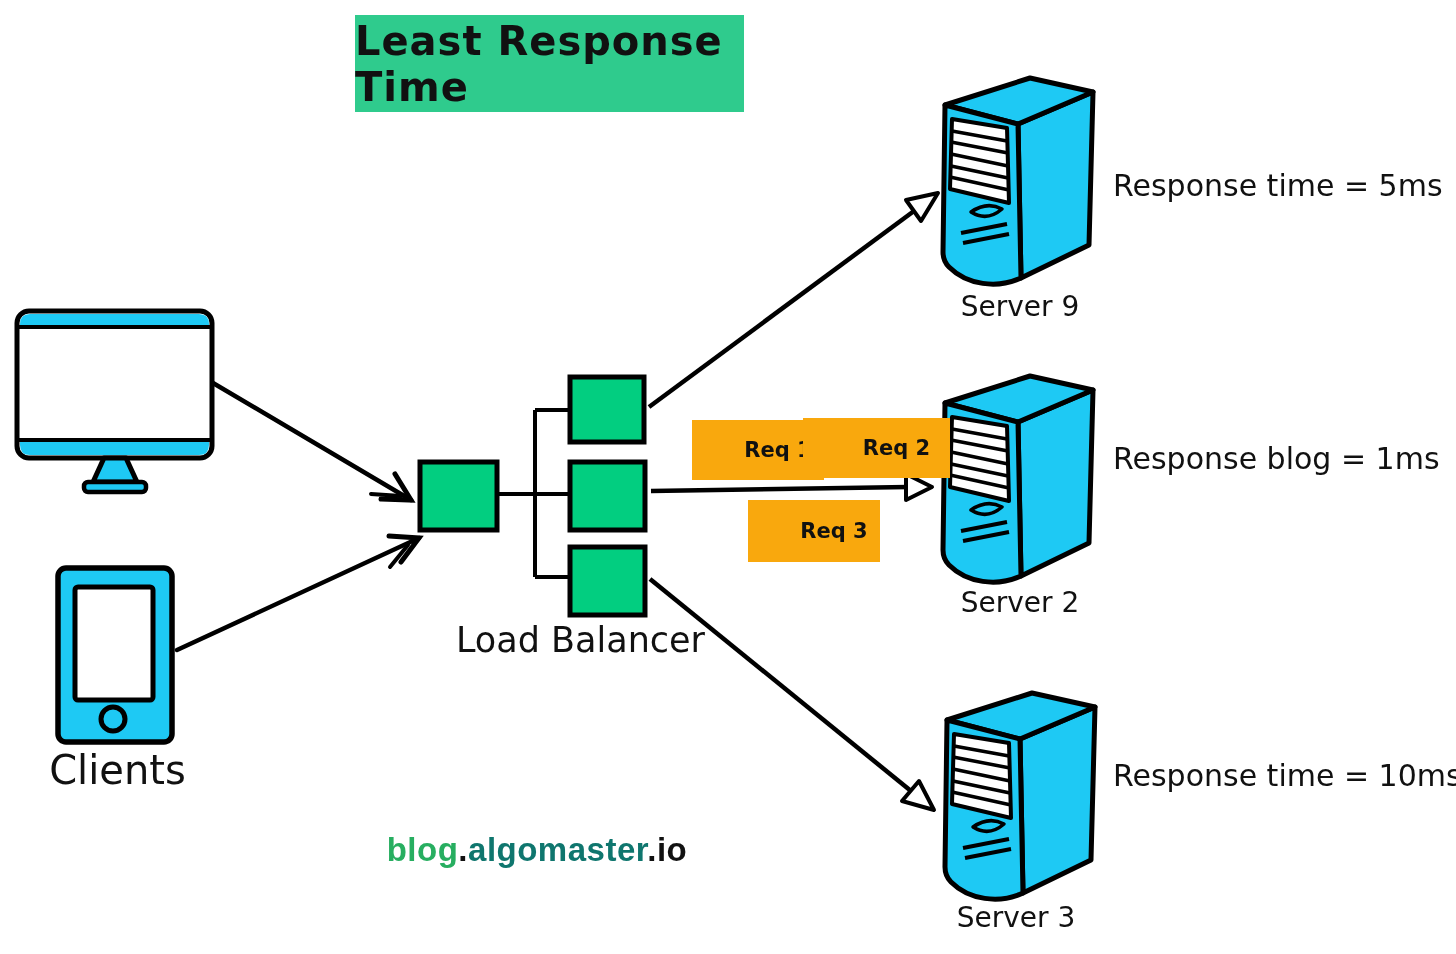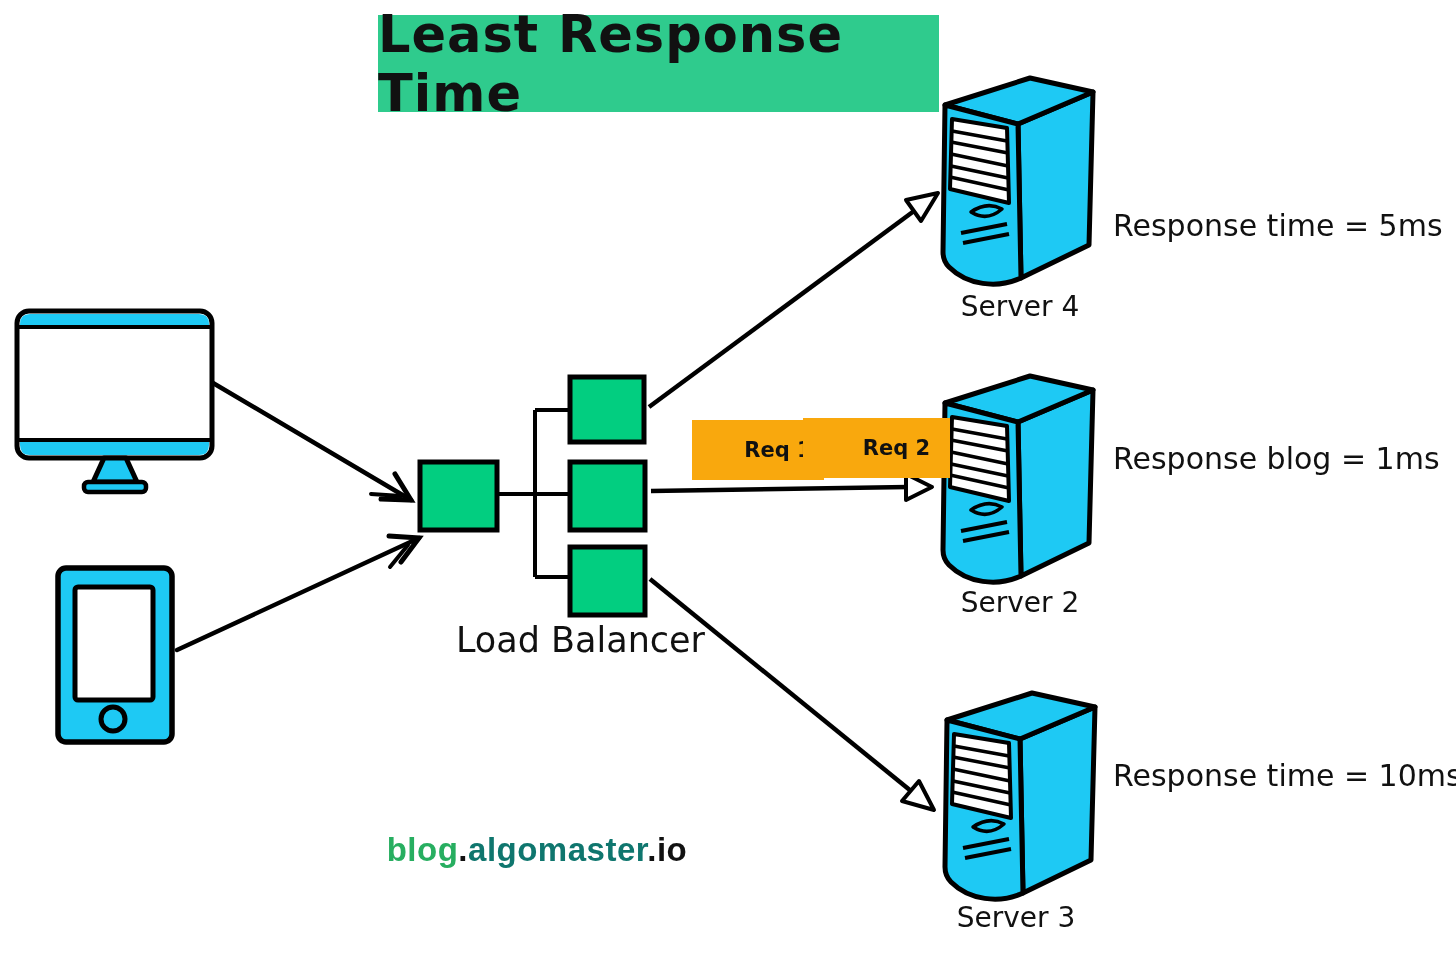--- a/index.html
+++ b/index.html
@@ -4,39 +4,39 @@
 <style>
   html,body { margin:0; padding:0; background:#fff; }
   .canvas {
     position:relative; width:1456px; height:954px; background:#ffffff;
     overflow:hidden; font-family:"DejaVu Sans", sans-serif; color:#111;
   }
   .abs { position:absolute; }
   svg.artwork { position:absolute; left:0; top:0; width:1456px; height:954px; }
 
   .title-banner {
-    left:355px; top:15px; width:561px; height:97px; background:#2FCB8D;
+    left:355px; top:15px; width:389px; height:97px; background:#2FCB8D;
     display:flex; align-items:center; justify-content:center;
-    font-weight:bold; font-size:51px; letter-spacing:1px;margin-left:23px;
+    font-weight:bold; font-size:40px; letter-spacing:1px;
   }
   .req {
     background:#F9A80D; display:flex; align-items:center; justify-content:center;
     font-weight:bold; font-size:21px;padding-left:40px;
   }
   #req1 { left:692px; top:420px; width:92px; height:60px; }
   #req2 { left:803px; top:418px; width:107px; height:60px; }
   #req3 { left:748px; top:500px; width:92px; height:62px; }
 
   .server-label { width:170px; text-align:center; font-size:28px; }
   #server1-label { left:935px; top:290px; }
   #server2-label { left:935px; top:586px; }
   #server3-label { left:931px; top:901px; }
 
   .response-label { font-size:30px; white-space:nowrap; }
-  #response1 { left:1113px; top:168px;margin-top:40px; }
+  #response1 { left:1113px; top:168px; }
   #response2 { left:1113px; top:441px; }
   #response3 { left:1113px; top:758px; }
 
   #clients-label { left:30px; top:747px; width:175px; text-align:center; font-size:40px; }
   #lb-label { left:455px; top:620px; width:250px; text-align:right; font-size:35px; }
 
   #footer {
     left:337px; top:831px; width:400px; text-align:center;
     font-family:"Liberation Sans", sans-serif; font-weight:bold; font-size:33px;
     letter-spacing:0.5px; white-space:nowrap;
@@ -125,24 +125,28 @@
   <div class="abs title-banner">
     <span>Least Response Time</span>
   </div>
 
   <div class="abs req" id="req1">
     <span>Req 1</span>
   </div>
   <div class="abs req" id="req2">
     <span>Req 2</span>
   </div>
+  <div class="abs req" id="req3">
+    <span>Req 3</span>
+  </div>
 
+  <div class="abs" id="clients-label">Clients</div>
   <div class="abs" id="lb-label">Load Balancer</div>
 
-  <div class="abs server-label" id="server1-label">Server 4</div>
+  <div class="abs server-label" id="server1-label">Server 9</div>
   <div class="abs server-label" id="server2-label">Server 2</div>
   <div class="abs server-label" id="server3-label">Server 3</div>
 
   <div class="abs response-label" id="response1">Response time = 5ms</div>
   <div class="abs response-label" id="response2">Response blog = 1ms</div>
   <div class="abs response-label" id="response3">Response time = 10ms</div>
 
   <div class="abs" id="footer">
     <span class="fg">blog</span><span class="fk">.</span><span class="fb">algomaster</span><span class="fk">.</span><span class="fk">io</span>
   </div>

